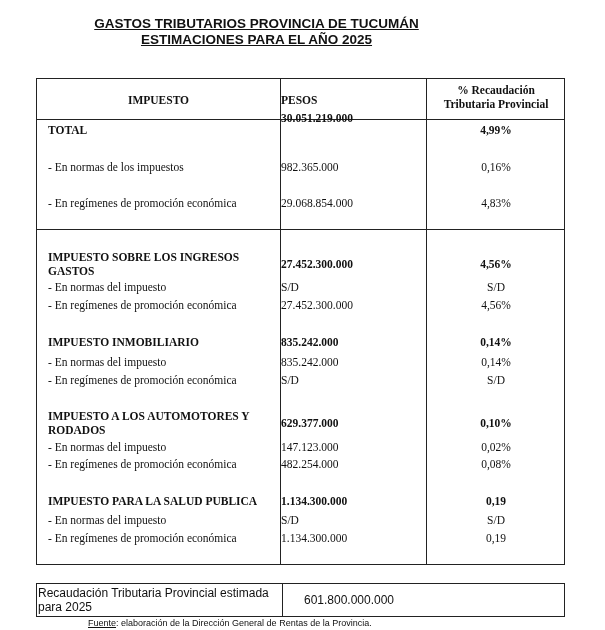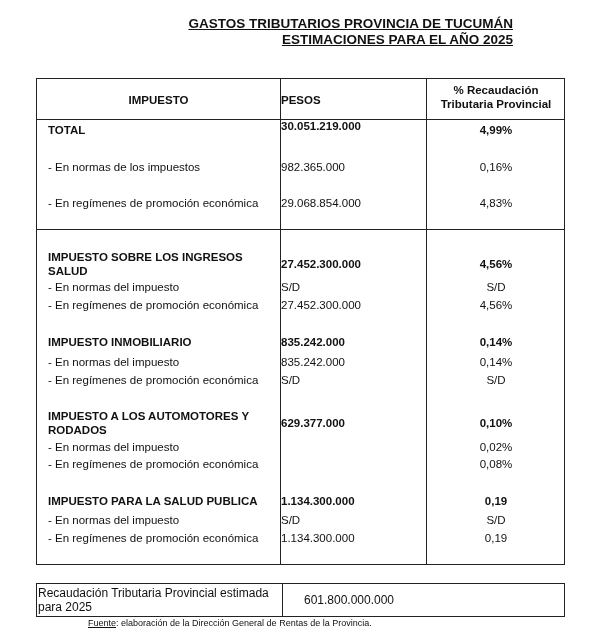--- a/index.html
+++ b/index.html
@@ -2,32 +2,32 @@
 <html><head>
 <meta charset="utf-8">
 <style>
   html, body { margin: 0; padding: 0; background: #ffffff; }
   body {
     width: 605px; height: 630px; position: relative; overflow: hidden;
     font-family: "Liberation Sans", sans-serif; color: #111111;
   }
   .title {
     position: absolute; left: 0; width: 513px; top: 16px;
-    text-align: right; font-weight: bold; font-size: 13.5px; line-height: 16px;
+    text-align: center; font-weight: bold; font-size: 13.5px; line-height: 16px;
   }
   .title span { text-decoration: underline; display: block; }
 
   .main {
     position: absolute; left: 36px; top: 78px; width: 529px; height: 487px;
     border: 1.5px solid #222; box-sizing: border-box;
   }
   .vline { position: absolute; top: 0; bottom: 0; width: 0; border-left: 1.5px solid #222; }
   .hline { position: absolute; left: 0; right: 0; height: 0; border-top: 1.5px solid #222; }
 
-  .cell { position: absolute; font-size: 11.5px; line-height: 14px; white-space: nowrap; }
+  .cell { position: absolute; font-size: 11.5px; line-height: 14px; white-space: nowrap; font-family: Liberation Serif, serif; }
   .c1 { left: 11px; }
   .c2 { left: 244px; width: 146px; text-align: left; }
   .c3 { left: 390px; width: 138px; text-align: center; }
   .b { font-weight: bold; }
   .hdr { font-weight: bold; font-size: 11.5px; }
 
   .bottom {
     position: absolute; left: 36px; top: 583px; width: 529px; height: 34px;
     border: 1.5px solid #222; box-sizing: border-box;
   }
@@ -52,33 +52,33 @@
   <div class="vline" style="left:389px"></div>
   <div class="hline" style="top:40px"></div>
   <div class="hline" style="top:150px"></div>
 
   <div class="cell c1 hdr" style="left:0;width:243px;text-align:center;top:14px">IMPUESTO</div>
   <div class="cell c2 hdr" style="top:14px">PESOS</div>
   <div class="cell c3 hdr" style="top:4px">% Recaudación</div>
   <div class="cell c3 hdr" style="top:18px">Tributaria Provincial</div>
 
   <div class="cell c1 b" style="top:44px">TOTAL</div>
-  <div class="cell c2 b" style="top:40px">30.051.219.000</div>
+  <div class="cell c2 b" style="top:32px">30.051.219.000</div>
   <div class="cell c3 b" style="top:44px">4,99%</div>
 
   <div class="cell c1" style="top:81px">- En normas de los impuestos</div>
   <div class="cell c2" style="top:81px">982.365.000</div>
   <div class="cell c3" style="top:81px">0,16%</div>
 
   <div class="cell c1" style="top:117px">- En regímenes de promoción económica</div>
   <div class="cell c2" style="top:117px">29.068.854.000</div>
   <div class="cell c3" style="top:117px">4,83%</div>
 
   <div class="cell c1 b" style="top:171px">IMPUESTO SOBRE LOS INGRESOS</div>
-  <div class="cell c1 b" style="top:185px">SALUD</div>
+  <div class="cell c1 b" style="top:185px">GASTOS</div>
   <div class="cell c2 b" style="top:178px">27.452.300.000</div>
   <div class="cell c3 b" style="top:178px">4,56%</div>
   <div class="cell c1" style="top:201px">- En normas del impuesto</div>
   <div class="cell c2" style="top:201px">S/D</div>
   <div class="cell c3" style="top:201px">S/D</div>
   <div class="cell c1" style="top:219px">- En regímenes de promoción económica</div>
   <div class="cell c2" style="top:219px">27.452.300.000</div>
   <div class="cell c3" style="top:219px">4,56%</div>
 
   <div class="cell c1 b" style="top:256px">IMPUESTO INMOBILIARIO</div>
@@ -89,22 +89,24 @@
   <div class="cell c3" style="top:276px">0,14%</div>
   <div class="cell c1" style="top:294px">- En regímenes de promoción económica</div>
   <div class="cell c2" style="top:294px">S/D</div>
   <div class="cell c3" style="top:294px">S/D</div>
 
   <div class="cell c1 b" style="top:330px">IMPUESTO A LOS AUTOMOTORES Y</div>
   <div class="cell c1 b" style="top:344px">RODADOS</div>
   <div class="cell c2 b" style="top:337px">629.377.000</div>
   <div class="cell c3 b" style="top:337px">0,10%</div>
   <div class="cell c1" style="top:361px">- En normas del impuesto</div>
+  <div class="cell c2" style="top:361px">147.123.000</div>
   <div class="cell c3" style="top:361px">0,02%</div>
   <div class="cell c1" style="top:378px">- En regímenes de promoción económica</div>
+  <div class="cell c2" style="top:378px">482.254.000</div>
   <div class="cell c3" style="top:378px">0,08%</div>
 
   <div class="cell c1 b" style="top:415px">IMPUESTO PARA LA SALUD PUBLICA</div>
   <div class="cell c2 b" style="top:415px">1.134.300.000</div>
   <div class="cell c3 b" style="top:415px">0,19</div>
   <div class="cell c1" style="top:434px">- En normas del impuesto</div>
   <div class="cell c2" style="top:434px">S/D</div>
   <div class="cell c3" style="top:434px">S/D</div>
   <div class="cell c1" style="top:452px">- En regímenes de promoción económica</div>
   <div class="cell c2" style="top:452px">1.134.300.000</div>

